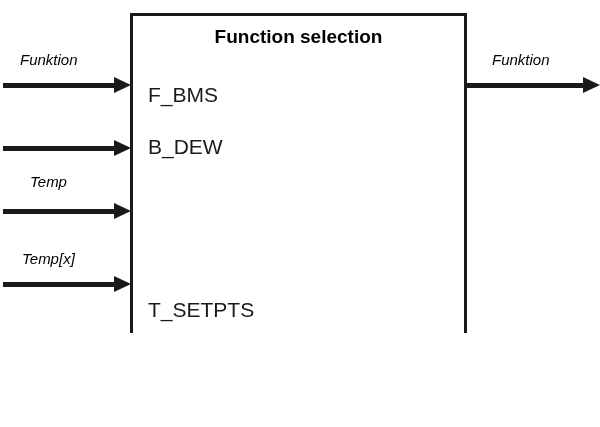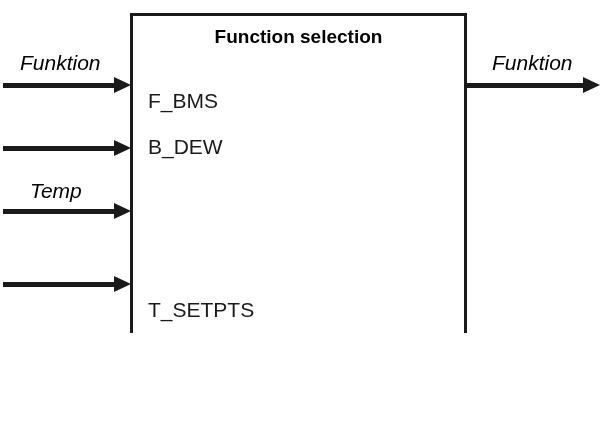--- a/index.html
+++ b/index.html
@@ -89,21 +89,21 @@
     width: 0;
     height: 0;
     border-top: 8.5px solid transparent;
     border-bottom: 8.5px solid transparent;
     border-left: 17px solid #1a1a1a;
   }
 
   
   .sig-label {
     position: absolute;
-    font-size: 21px;
+    font-size: 15px;
     font-style: italic;
     color: #000000;
     white-space: nowrap;
     line-height: 1;
   }
 </style>
 </head>
 <body>
 
 <div id="canvas">
@@ -111,34 +111,35 @@
   <div class="block"></div>
   <div class="block-divider"></div>
 
   <div class="block-title">Function selection</div>
 
   <div class="sig-label" style="left:20px; top:52px;">Funktion</div>
   <div class="arrow" style="left:3px; top:83px; width:128px;">
     <div class="shaft" style="width:111px;"></div>
     <div class="head" style="left:111px;"></div>
   </div>
-  <div class="port-in" style="top:90px;">F_BMS</div>
+  <div class="port-in" style="top:84px;">F_BMS</div>
 
   <div class="arrow" style="left:3px; top:146px; width:128px;">
     <div class="shaft" style="width:111px;"></div>
     <div class="head" style="left:111px;"></div>
   </div>
   <div class="port-in" style="top:136px;">B_DEW</div>
 
-  <div class="sig-label" style="left:30px; top:180px;">Temp</div>
+  <div class="sig-label" style="left:30px; top:174px;">Temp</div>
   <div class="arrow" style="left:3px; top:209px; width:128px;">
     <div class="shaft" style="width:111px;"></div>
     <div class="head" style="left:111px;"></div>
   </div>
 
+  <div class="sig-label" style="left:22px; top:251px;">Temp[x]</div>
   <div class="arrow" style="left:3px; top:282px; width:128px;">
     <div class="shaft" style="width:111px;"></div>
     <div class="head" style="left:111px;"></div>
   </div>
   <div class="port-in" style="top:272px;margin-top:27px;">T_SETPTS</div>
 
   <div class="sig-label" style="left:492px; top:52px;">Funktion</div>
   <div class="arrow" style="left:466px; top:83px; width:134px;">
     <div class="shaft" style="width:117px;"></div>
     <div class="head" style="left:117px;"></div>

